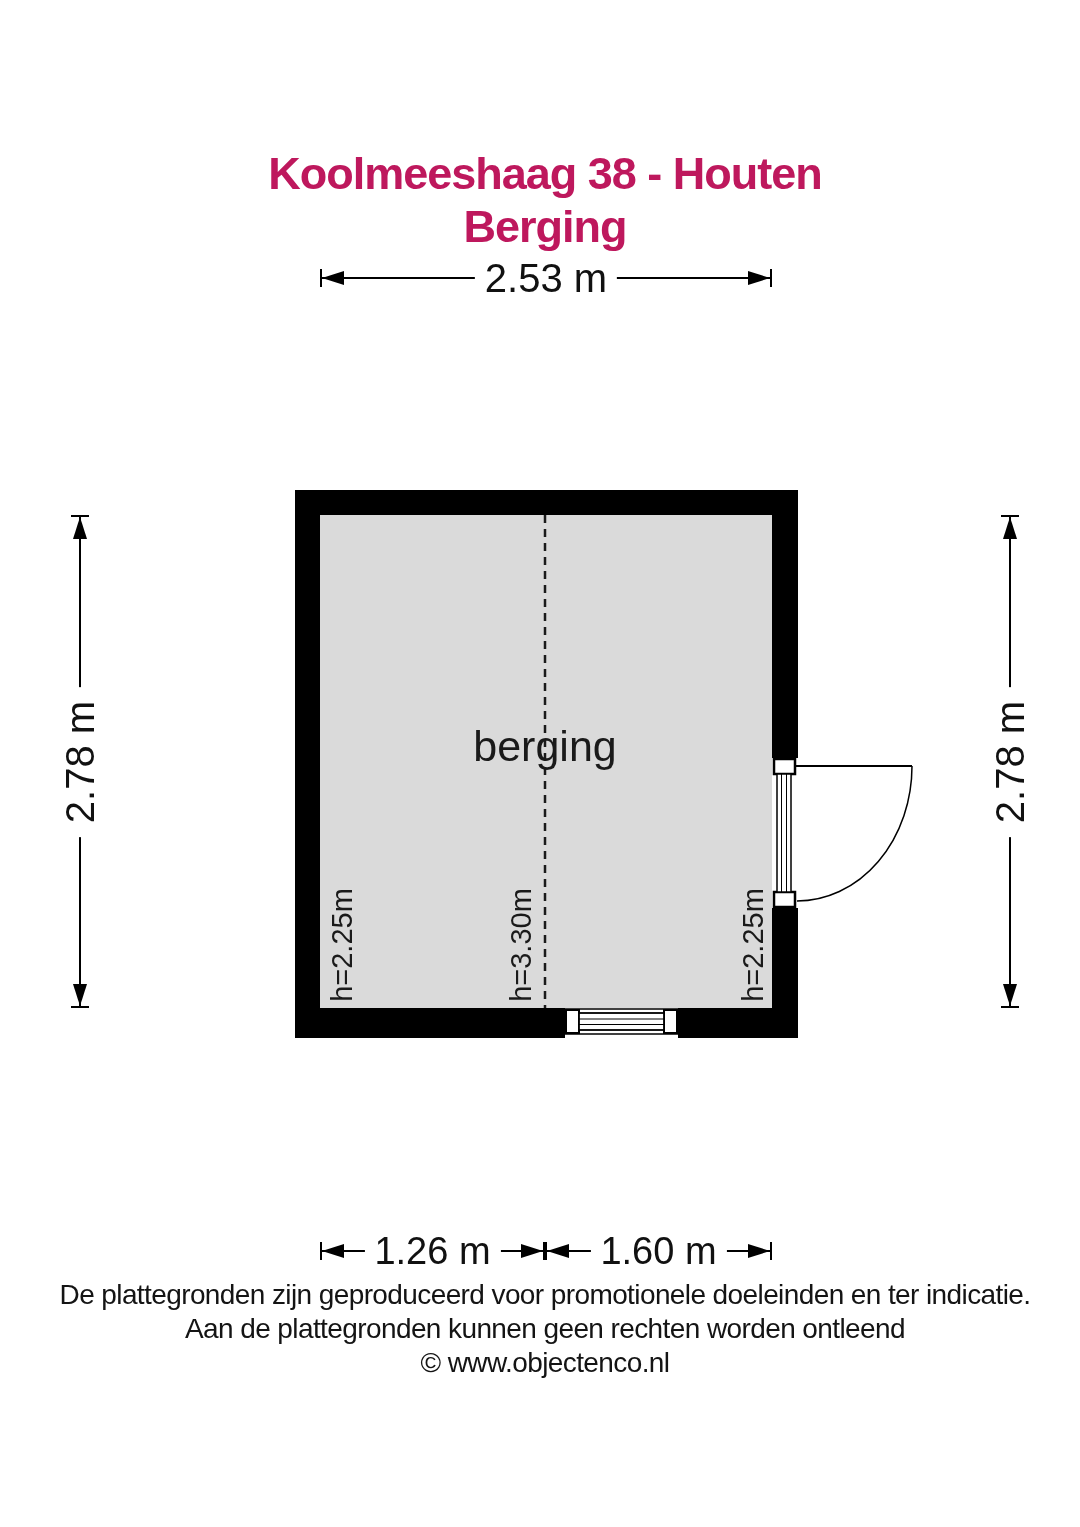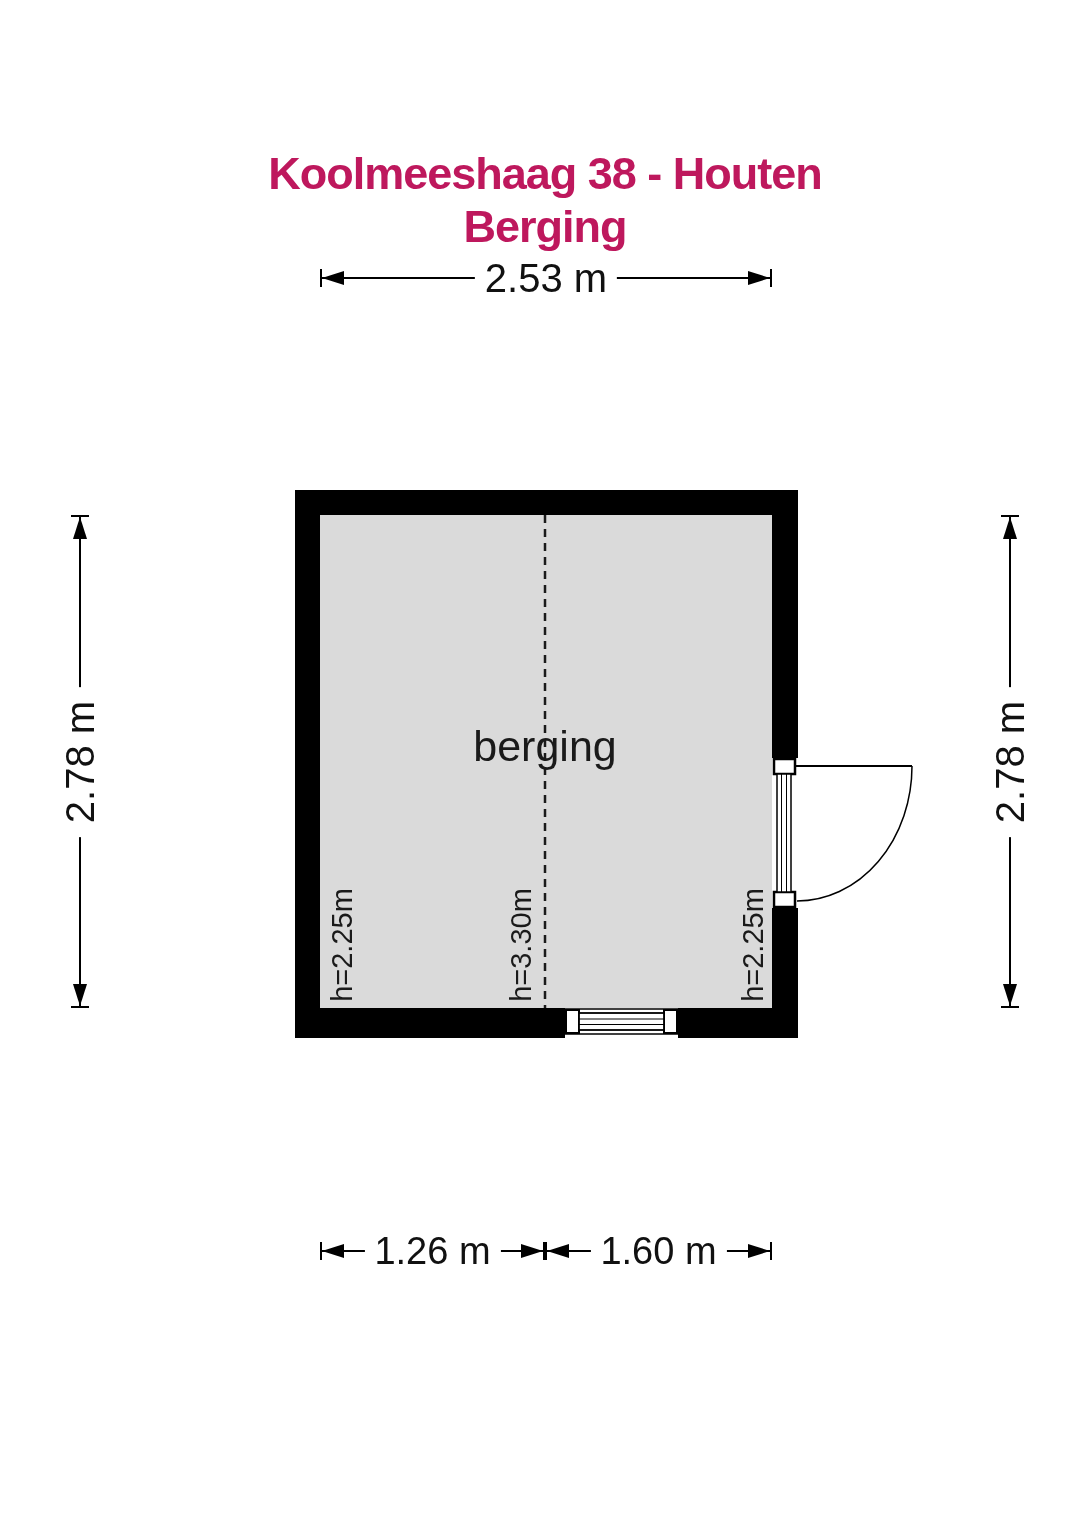--- a/index.html
+++ b/index.html
@@ -146,13 +146,16 @@
 <div class="hdim" style="left:545px; top:1242px; width:227px;">
   <div class="line"></div>
   <div class="tick t-left"></div>
   <div class="tick t-right"></div>
   <div class="arrow a-left"></div>
   <div class="arrow a-right"></div>
   <span class="dlabel">1.60 m</span>
 </div>
 
 <div class="footer">
+  <div>De plattegronden zijn geproduceerd voor promotionele doeleinden en ter indicatie.</div>
+  <div>Aan de plattegronden kunnen geen rechten worden ontleend</div>
+  <div>© www.objectenco.nl</div>
 </div>
 
 </body></html>

